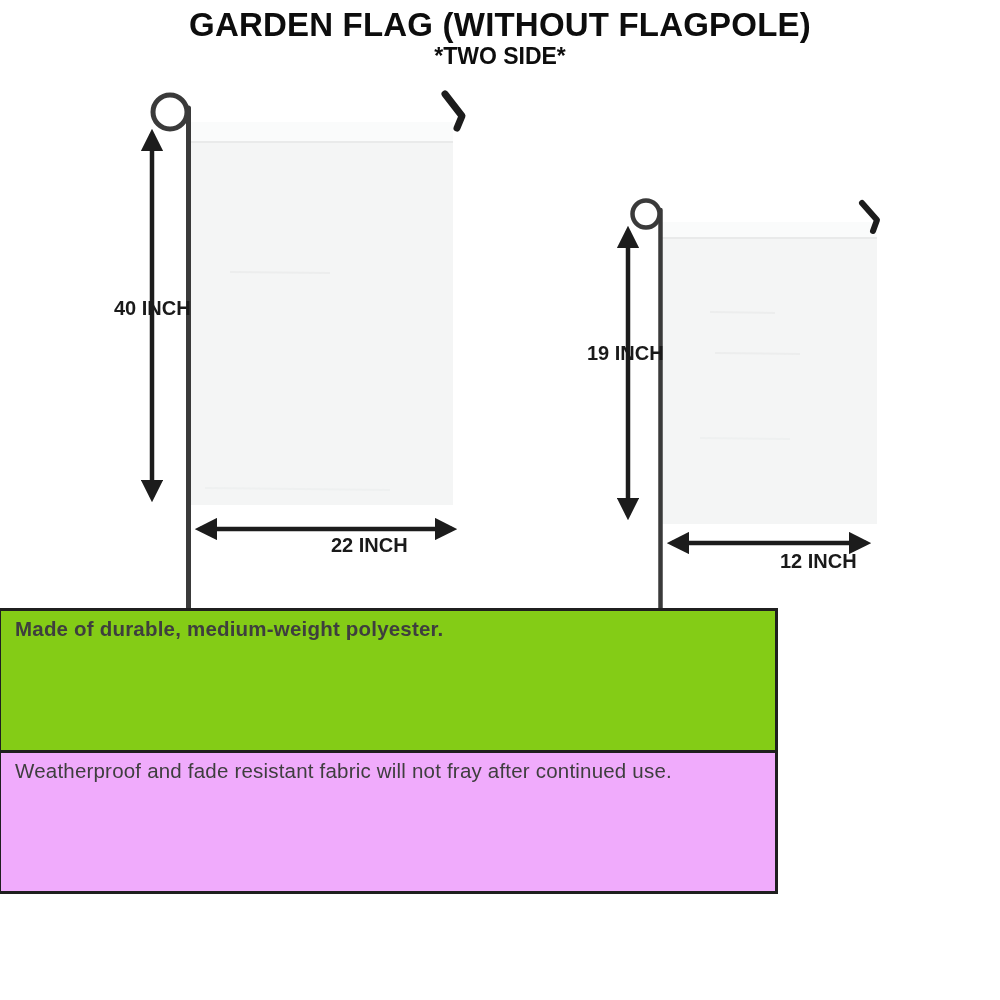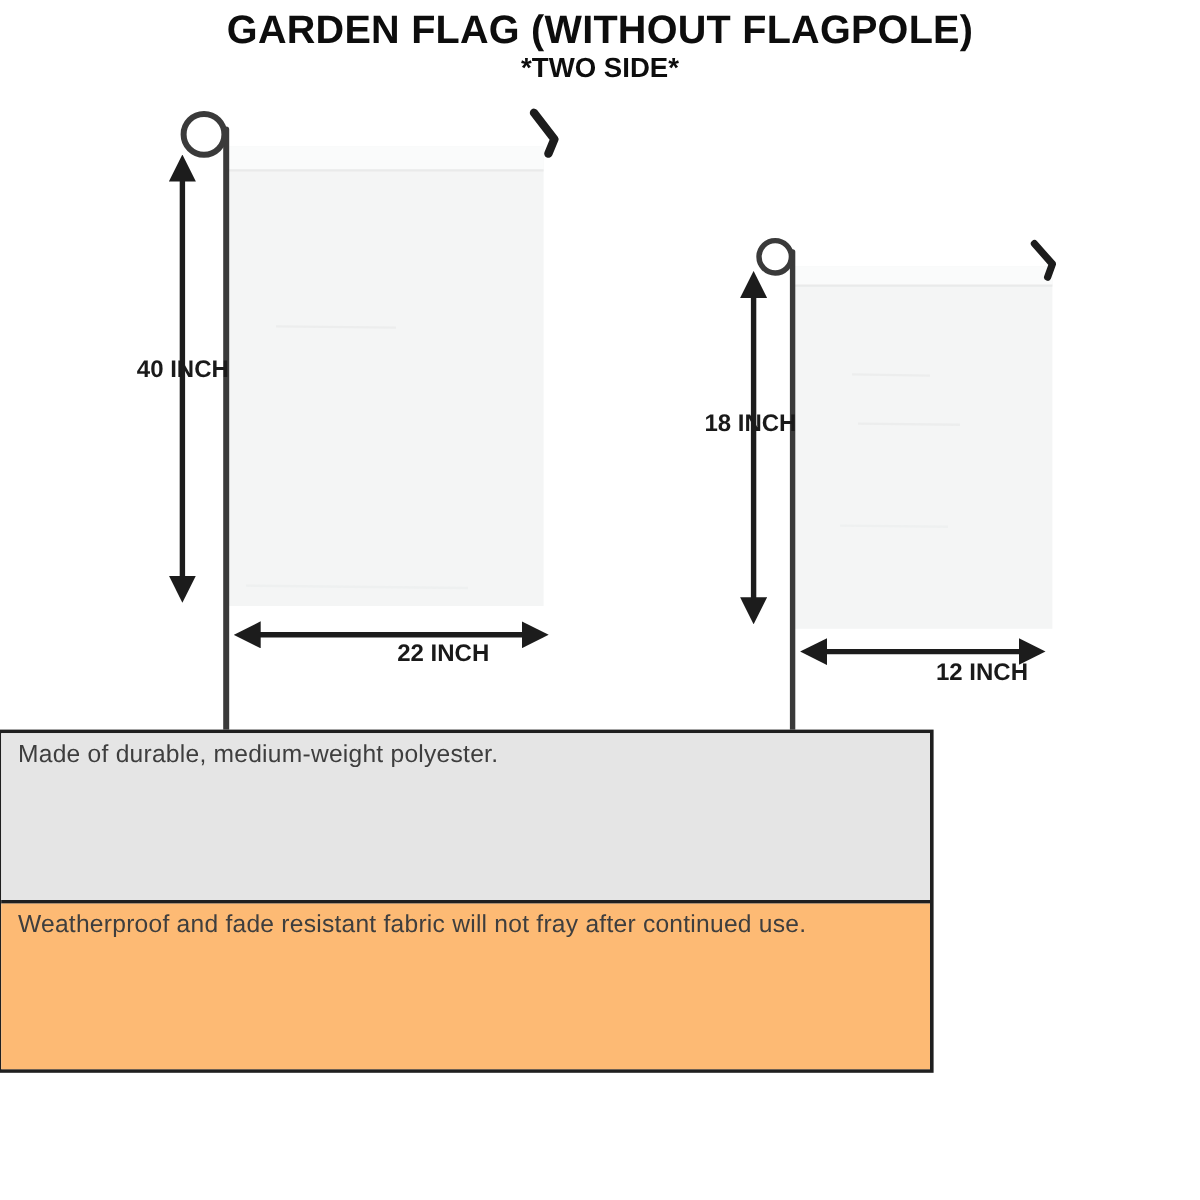--- a/index.html
+++ b/index.html
@@ -68,22 +68,22 @@
     flex: 1 1 0;
     padding: 6px 12px 0 14px;
     font-size: 20.5px;
     font-weight: 400;
     letter-spacing: 0.2px;
     color: #3e3e3e;
     border-bottom: 3px solid #1f1f1f;
     overflow: hidden;
   }
   .feature-row:last-child { border-bottom: none; }
-  .feature-row.shaded { background: #e5e5e5; }
-  .feature-row.plain  { background: #fdba74; }
+  .feature-row.shaded { background: #84cc16; font-weight: bold; }
+  .feature-row.plain  { background: #f0abfc; }
 </style>
 </head>
 <body>
 
 <div class="canvas">
 
   <div class="title-line1">GARDEN FLAG (WITHOUT FLAGPOLE)</div>
   <div class="title-line2">*TWO SIDE*</div>
 
   <svg class="diagram-svg" viewBox="0 0 1000 1000" xmlns="http://www.w3.org/2000/svg">
@@ -130,21 +130,21 @@
     <g stroke="#1c1c1c" stroke-width="4.5">
       <line x1="152" y1="134" x2="152" y2="497" marker-start="url(#arrow-start)" marker-end="url(#arrow-end)"></line>
       <line x1="200" y1="529" x2="452" y2="529" marker-start="url(#arrow-start)" marker-end="url(#arrow-end)"></line>
       <line x1="628" y1="231" x2="628" y2="515" marker-start="url(#arrow-start)" marker-end="url(#arrow-end)"></line>
       <line x1="672" y1="543" x2="866" y2="543" marker-start="url(#arrow-start)" marker-end="url(#arrow-end)"></line>
     </g>
   </svg>
 
   <div class="measure-label lbl-40">40 INCH</div>
   <div class="measure-label lbl-28">22 INCH</div>
-  <div class="measure-label lbl-18">18 INCH</div>
+  <div class="measure-label lbl-18">19 INCH</div>
   <div class="measure-label lbl-12">12 INCH</div>
 
   <div class="feature-panel">
     <div class="feature-row shaded">Made of durable, medium-weight polyester.</div>
     <div class="feature-row plain">Weatherproof and fade resistant fabric will not fray after continued use.</div>
   </div>
 
 </div>
 
 </body></html>

